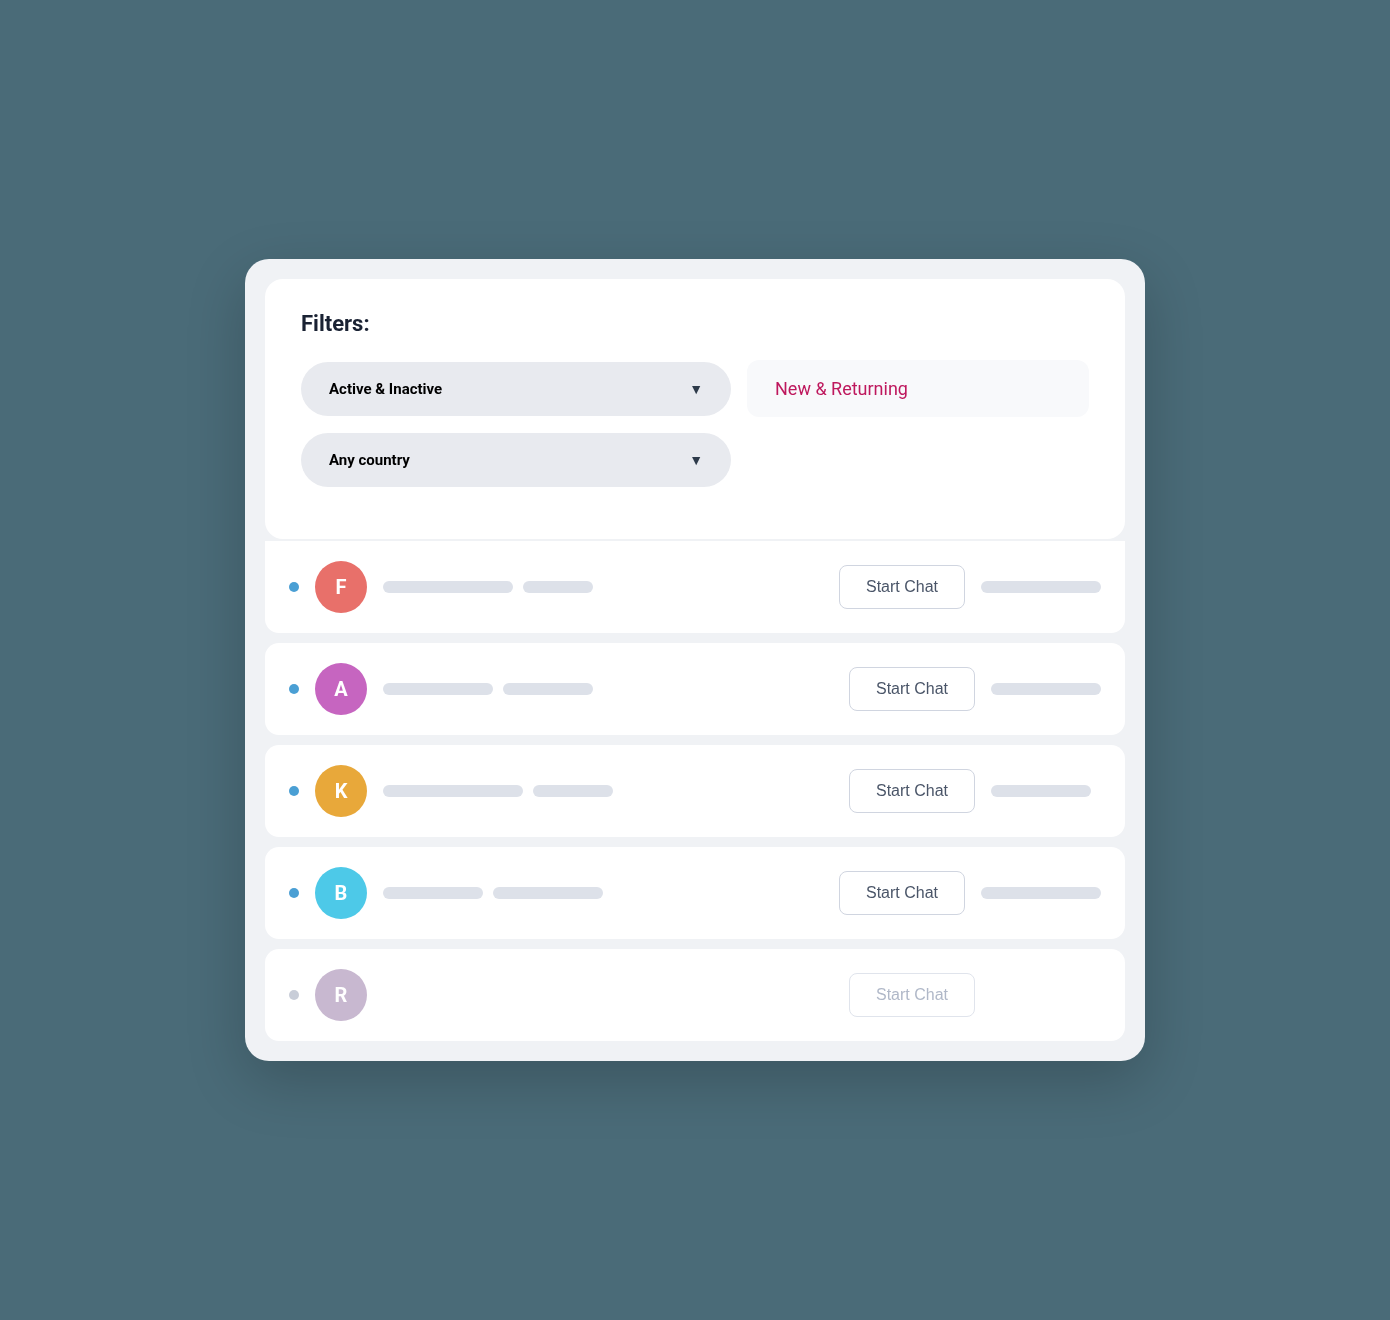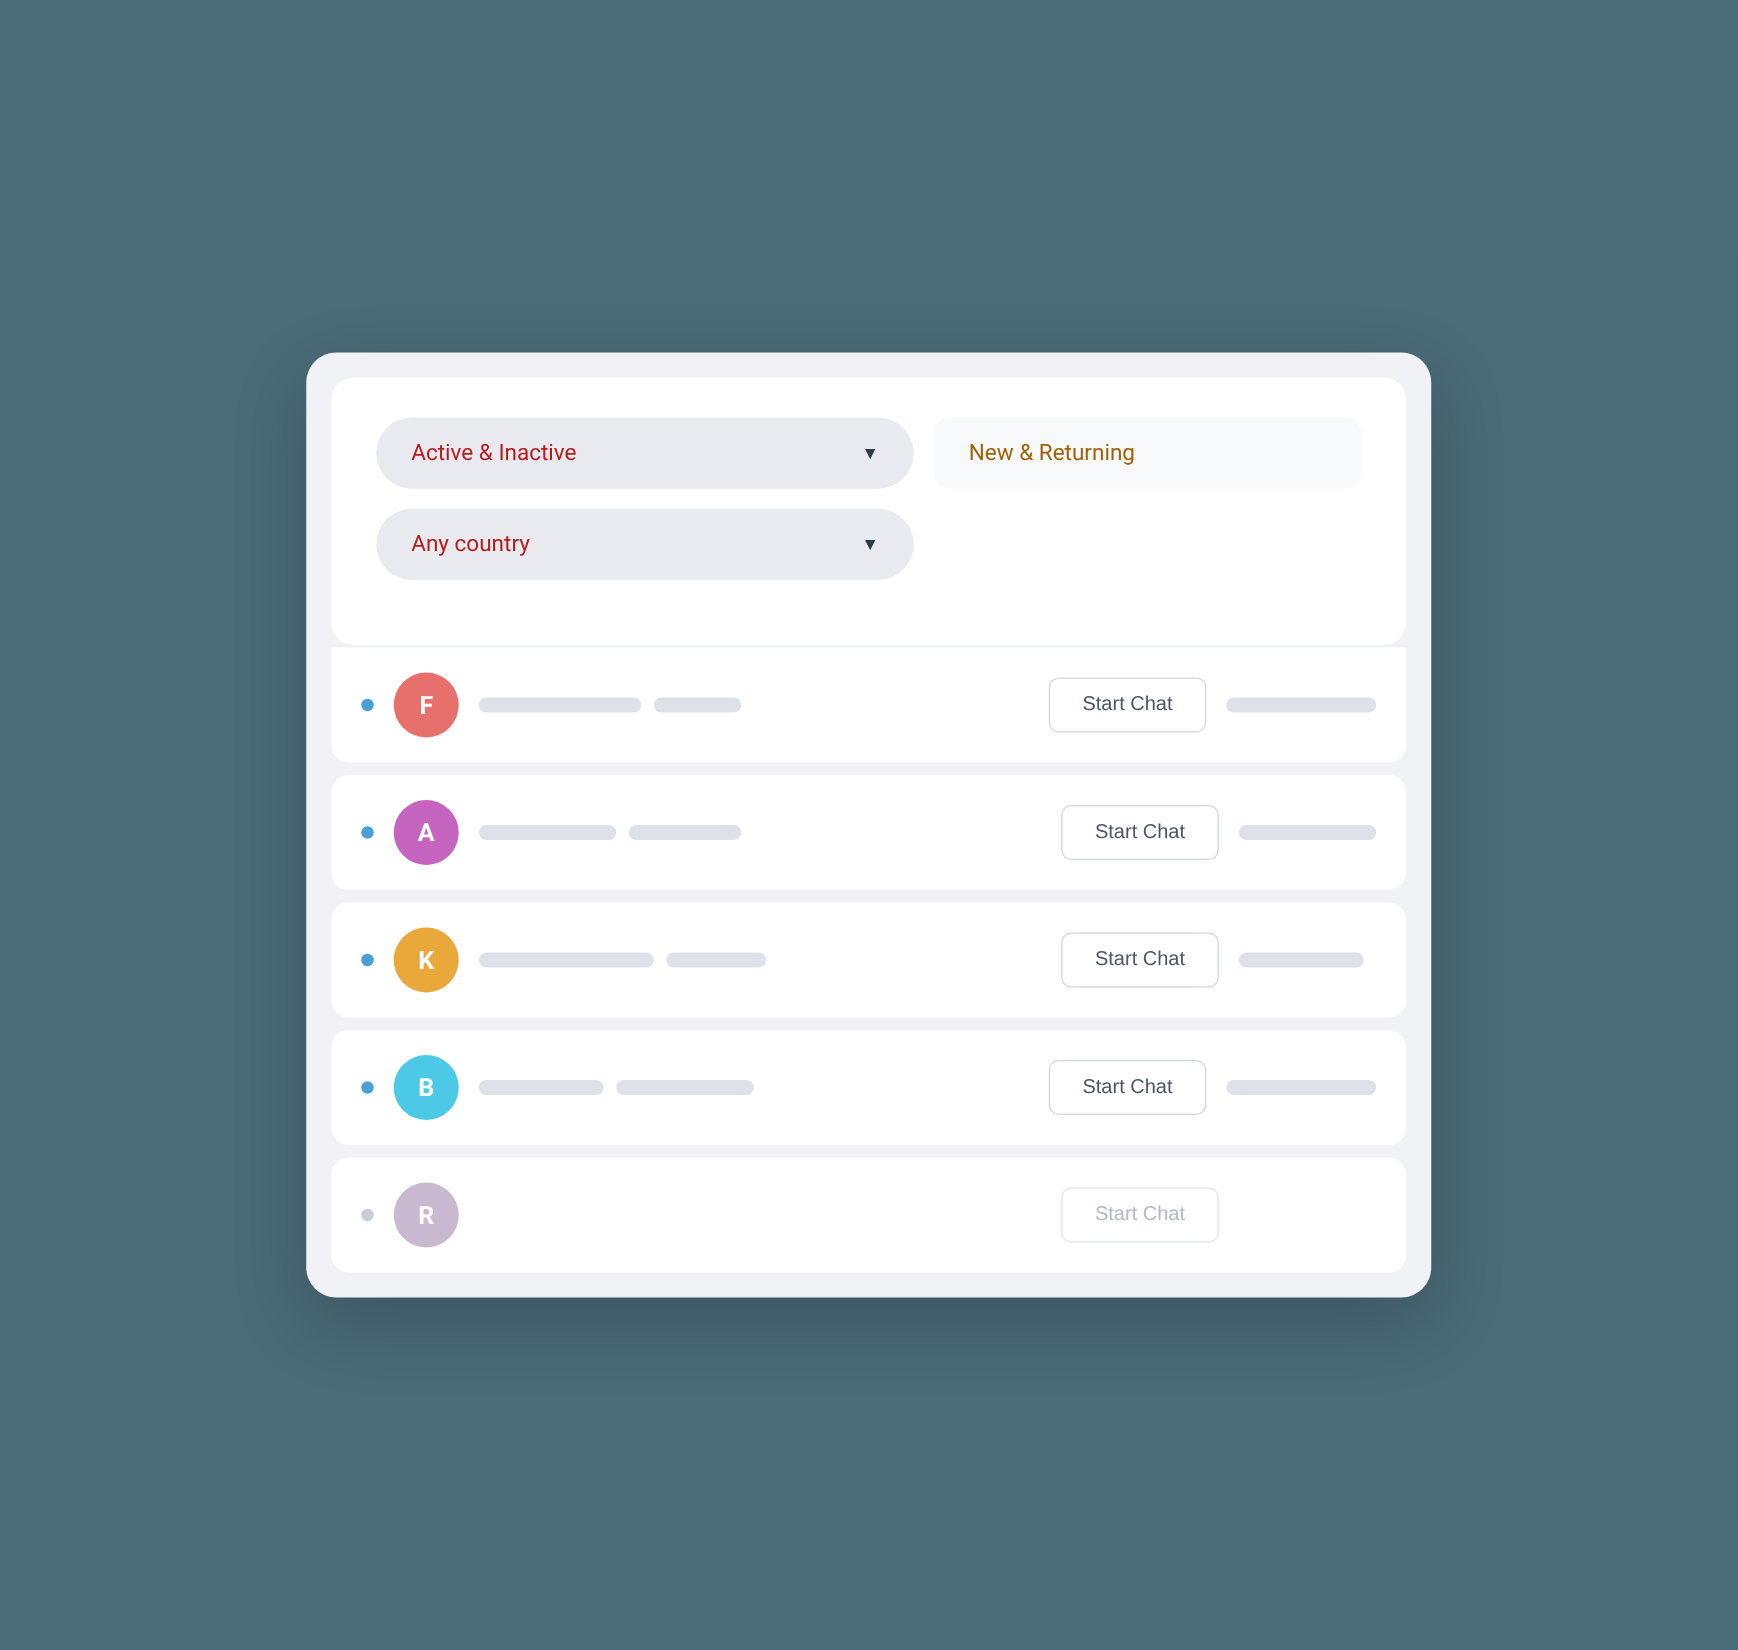--- a/index.html
+++ b/index.html
@@ -48,56 +48,57 @@
       background: #e8eaef;
       border-radius: 50px;
       padding: 18px 28px;
       display: flex;
       align-items: center;
       justify-content: space-between;
       cursor: pointer;
     }
 
     .filter-select-label {
-      font-size: 18px;
-      font-weight: 400;
-      color: #b91c1c;
+      font-size: 15px;
+      font-weight: 700;
+      color: #000000;
     }
 
     .chevron-icon {
       font-size: 14px;
       color: #2d3a4a;
     }
 
     .filter-ghost {
       flex: 1;
       background: #f8f9fb;
       border-radius: 12px;
       padding: 18px 28px;
       display: flex;
       align-items: center;
     }
 
     .filter-ghost-label {
       font-size: 18px;
-      color: #a16207;
+      color: #be185d;
       font-weight: 400;
     }
 
     
     .list-container {
       margin-top: 0;
     }
   </style>
 </head>
 <body>
 
 <div class="outer-card">
 
   <div class="filter-card">
+    <div class="filters-title">Filters:</div>
 
     <div class="filter-row">
       <div class="filter-select-wrapper">
         <span class="filter-select-label">Active &amp; Inactive</span>
         <span class="chevron-icon">▼</span>
       </div>
       <div class="filter-ghost">
         <span class="filter-ghost-label">New &amp; Returning</span>
       </div>
     </div>

